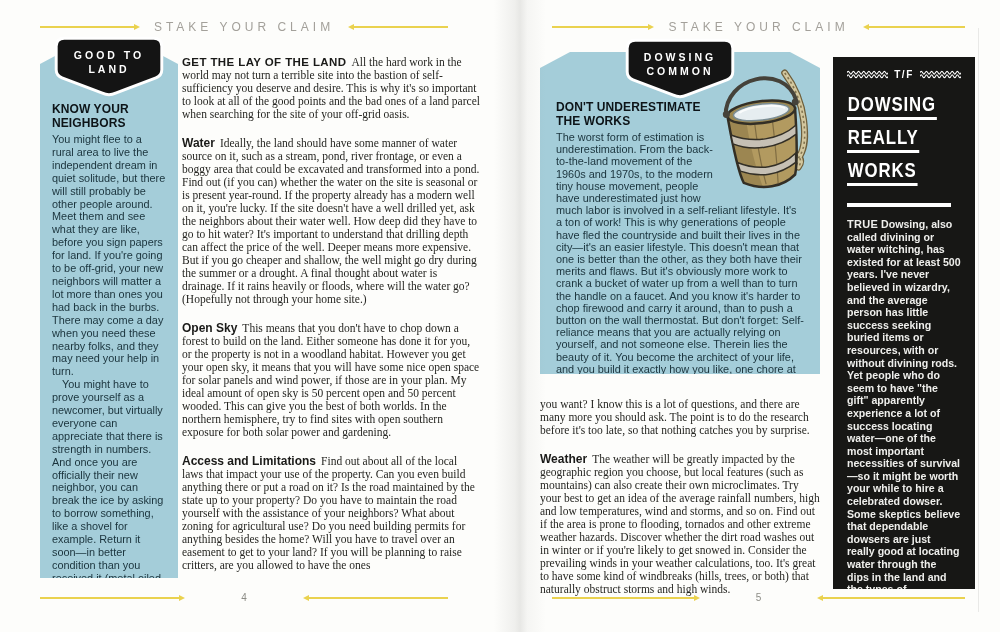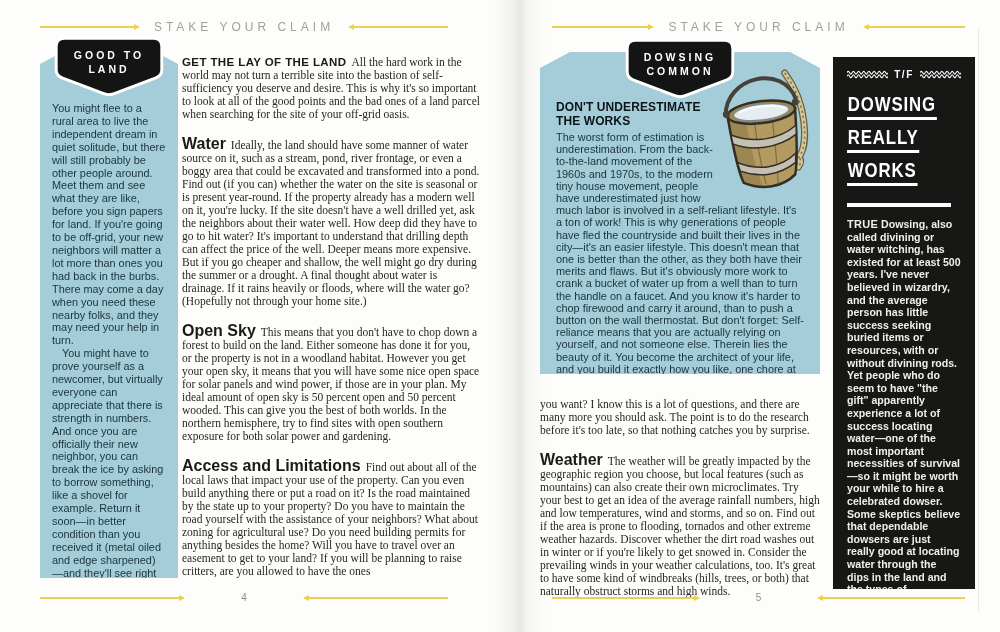--- a/index.html
+++ b/index.html
@@ -52,21 +52,21 @@
   .bucket-holder { position:absolute; top:20px; right:-4px; width:120px; height:152px;
                    transform:rotate(-7deg); }
   .bucket-spacer { float:right; width:88px; height:96px; }
 
   
   .serif-col { position:absolute; color:#262622; font-family:"Liberation Serif", serif;
                font-size:11.5px; line-height:13px; }
   .left-main  { left:182px; top:40px; width:299px; }
   .right-main { left:540px; top:382px; width:282px; }
   .serif-col p { margin:16px 0 11px; }
-  .runin { font-family:"Liberation Sans", sans-serif; font-weight:bold; font-size:16px;
+  .runin { font-family:"Liberation Sans", sans-serif; font-weight:bold; font-size:12px;
            margin-right:5px; color:#1a1a18; }
   .runin.caps { font-size:11.5px; letter-spacing:0.4px; }
 
   
   .tf-box { position:absolute; left:833px; top:57px; width:142px; height:532px; background:#171715;
             box-sizing:border-box; padding:12px 14px 14px; color:#fff; display:flex;
             flex-direction:column; overflow:hidden; }
   .tf-head { display:flex; align-items:center; gap:6px; }
   .tf-label { font-weight:bold; font-size:10px; letter-spacing:1.5px; white-space:nowrap; }
   .wave-svg { flex:1; height:11px; min-width:0; }
@@ -107,20 +107,21 @@
       <div class="badge">
         <svg viewBox="0 0 150 84">
           <path d="M14,3 H136 Q147,3 147,14 V46 Q147,54 139,57 L84,78 Q75,82 66,78 L11,57 Q3,54 3,46 V14 Q3,3 14,3 Z" fill="#141414" stroke="#ffffff" stroke-width="4"></path>
         </svg>
         <div class="badge-text">
           <span>GOOD TO</span>
           <span>LAND</span>
         </div>
       </div>
       <div class="box-content sidebar-content">
+        <h3 class="box-heading">KNOW YOUR NEIGHBORS</h3>
         <p class="box-text">You might flee to a rural area to live the independent dream in quiet solitude, but there will still probably be other people around. Meet them and see what they are like, before you sign papers for land. If you're going to be off-grid, your new neighbors will matter a lot more than ones you had back in the burbs. There may come a day when you need these nearby folks, and they may need your help in turn.</p>
         <p class="box-text indent">You might have to prove yourself as a newcomer, but virtually everyone can appreciate that there is strength in numbers. And once you are officially their new neighbor, you can break the ice by asking to borrow something, like a shovel for example. Return it soon—in better condition than you received it (metal oiled and edge sharpened)—and they'll see right away that you're worth having around.</p>
       </div>
     </aside>
 
     <main class="serif-col left-main">
       <p><b class="runin caps">GET THE LAY OF THE LAND</b><span>All the hard work in the world may not turn a terrible site into the bastion of self-sufficiency you deserve and desire. This is why it's so important to look at all of the good points and the bad ones of a land parcel when searching for the site of your off-grid oasis.</span></p>
       <p><b class="runin">Water</b><span>Ideally, the land should have some manner of water source on it, such as a stream, pond, river frontage, or even a boggy area that could be excavated and transformed into a pond. Find out (if you can) whether the water on the site is seasonal or is present year-round. If the property already has a modern well on it, you're lucky. If the site doesn't have a well drilled yet, ask the neighbors about their water well. How deep did they have to go to hit water? It's important to understand that drilling depth can affect the price of the well. Deeper means more expensive. But if you go cheaper and shallow, the well might go dry during the summer or a drought. A final thought about water is drainage. If it rains heavily or floods, where will the water go? (Hopefully not through your home site.)</span></p>
       <p><b class="runin">Open Sky</b><span>This means that you don't have to chop down a forest to build on the land. Either someone has done it for you, or the property is not in a woodland habitat. However you get your open sky, it means that you will have some nice open space for solar panels and wind power, if those are in your plan. My ideal amount of open sky is 50 percent open and 50 percent wooded. This can give you the best of both worlds. In the northern hemisphere, try to find sites with open southern exposure for both solar power and gardening.</span></p>
       <p><b class="runin">Access and Limitations</b><span>Find out about all of the local laws that impact your use of the property. Can you even build anything there or put a road on it? Is the road maintained by the state up to your property? Do you have to maintain the road yourself with the assistance of your neighbors? What about zoning for agricultural use? Do you need building permits for anything besides the home? Will you have to travel over an easement to get to your land?  If you will be planning to raise critters, are you allowed to have the ones</span></p>

